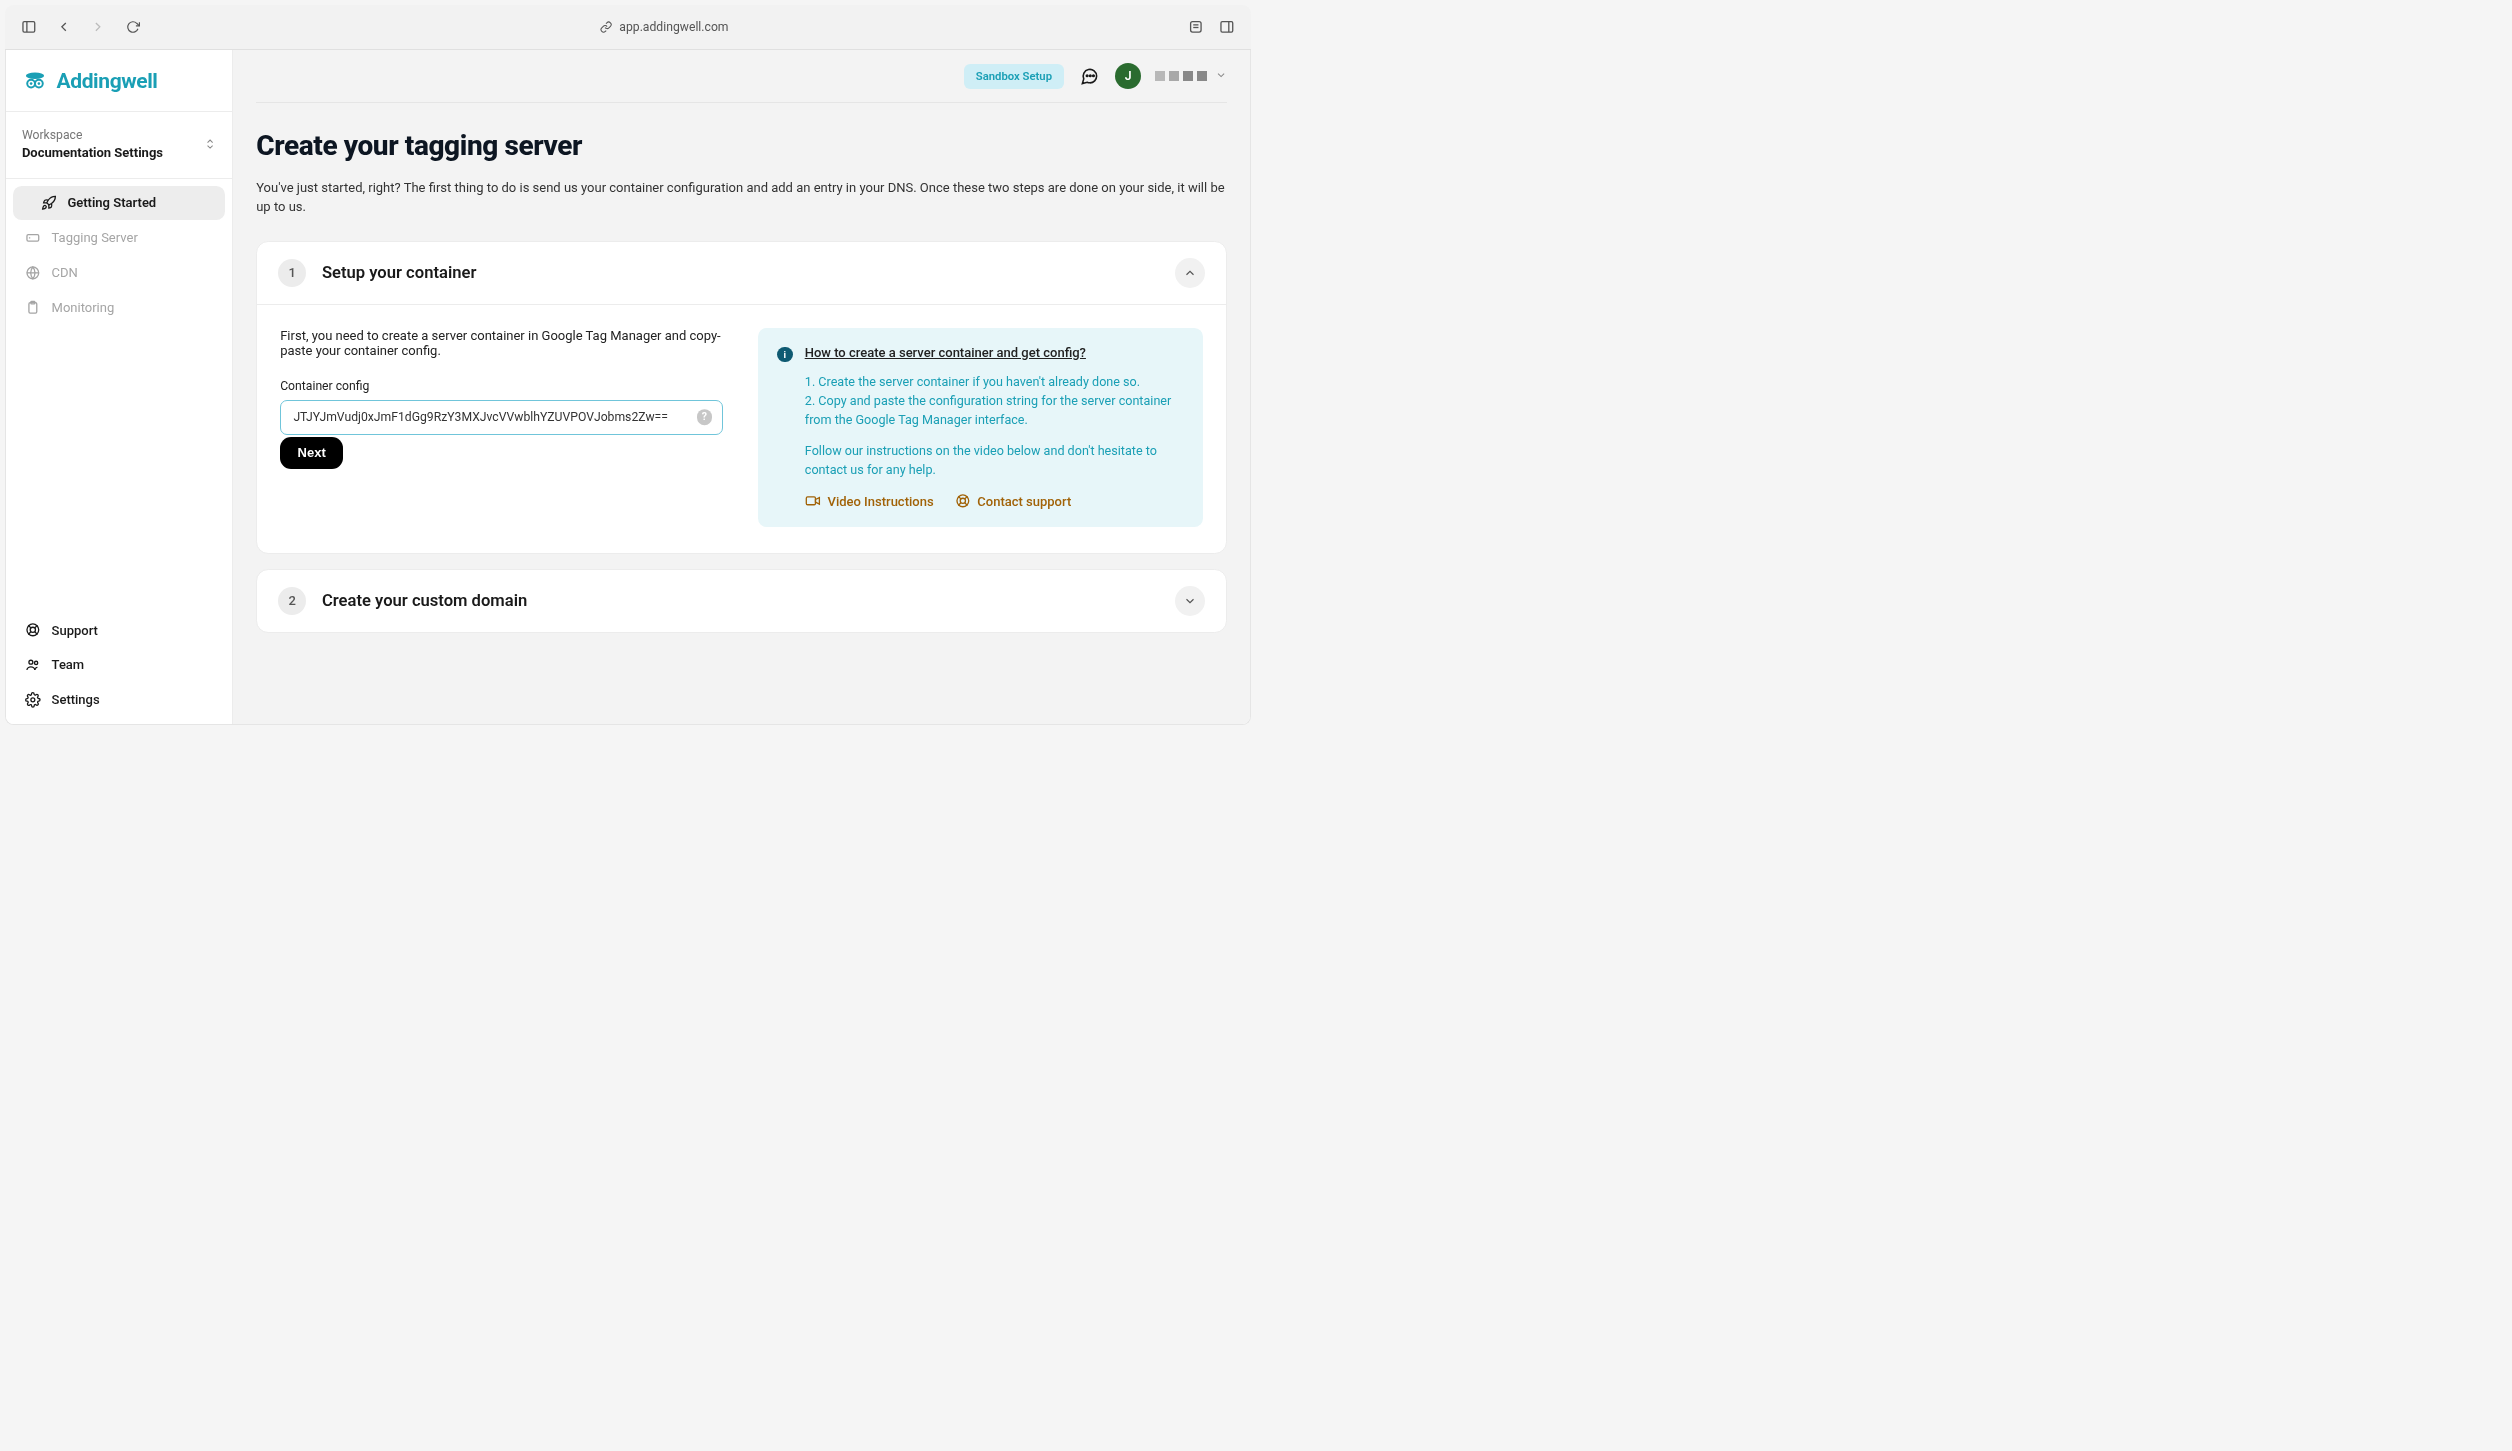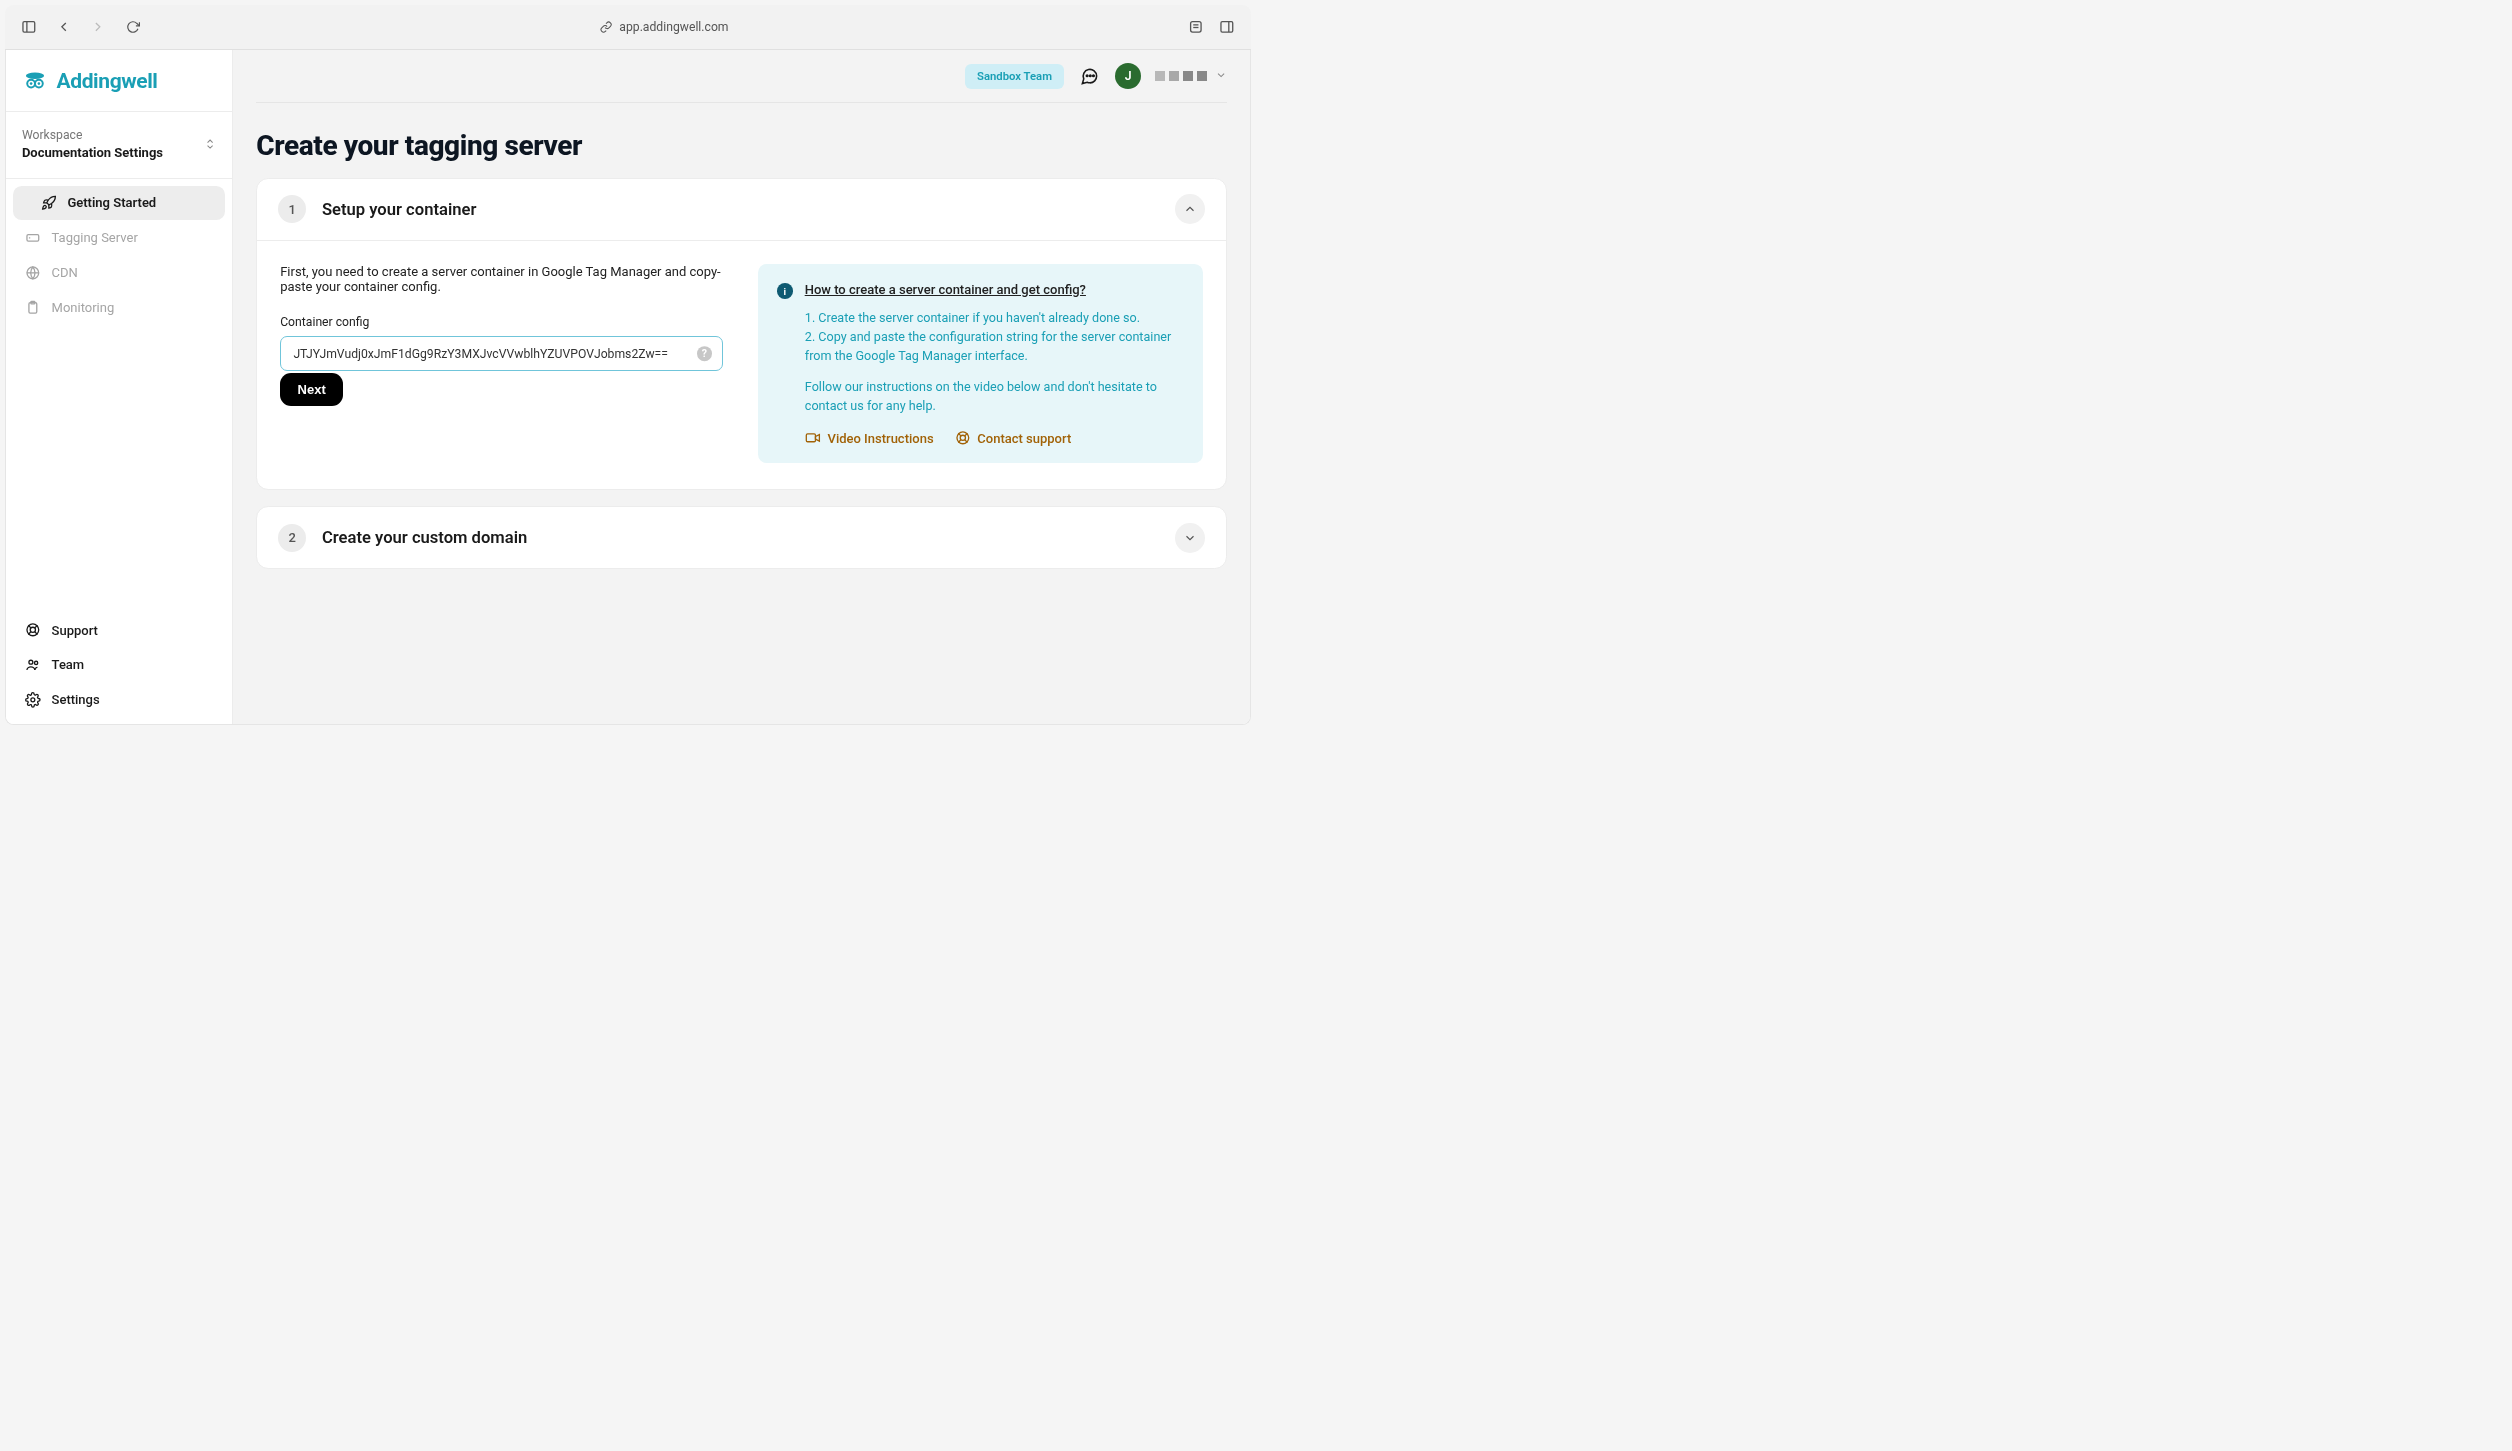--- a/index.html
+++ b/index.html
@@ -229,21 +229,21 @@
               <path d="M19.4 15a1.65 1.65 0 0 0 .33 1.82l.06.06a2 2 0 1 1-2.83 2.83l-.06-.06a1.65 1.65 0 0 0-1.82-.33 1.65 1.65 0 0 0-1 1.51V21a2 2 0 1 1-4 0v-.09a1.65 1.65 0 0 0-1-1.51 1.65 1.65 0 0 0-1.82.33l-.06.06a2 2 0 1 1-2.83-2.83l.06-.06a1.65 1.65 0 0 0 .33-1.82 1.65 1.65 0 0 0-1.51-1H3a2 2 0 1 1 0-4h.09a1.65 1.65 0 0 0 1.51-1 1.65 1.65 0 0 0-.33-1.82l-.06-.06a2 2 0 1 1 2.83-2.83l.06.06a1.65 1.65 0 0 0 1.82.33h0a1.65 1.65 0 0 0 1-1.51V3a2 2 0 1 1 4 0v.09a1.65 1.65 0 0 0 1 1.51h0a1.65 1.65 0 0 0 1.82-.33l.06-.06a2 2 0 1 1 2.83 2.83l-.06.06a1.65 1.65 0 0 0-.33 1.82v0a1.65 1.65 0 0 0 1.51 1H21a2 2 0 1 1 0 4h-.09a1.65 1.65 0 0 0-1.51 1z"></path>
             </svg>
         </span>
         <span>Settings</span>
       </div>
     </div>
   </aside>
 
   <main class="main">
     <div class="topbar">
-      <span class="plan-badge">Sandbox Team</span>
+      <span class="plan-badge">Sandbox Setup</span>
       <span class="chat-icon">
         <svg viewBox="0 0 24 24" width="23" height="19" fill="none" stroke="currentColor" stroke-width="2">
             <path d="M21 11.5a8.38 8.38 0 0 1-8.5 8.5 8.5 8.5 0 0 1-3.5-.74L3 21l1.74-6A8.5 8.5 0 1 1 21 11.5z"></path>
             <circle cx="9" cy="11" r="1" fill="currentColor"></circle>
             <circle cx="13" cy="11" r="1" fill="currentColor"></circle>
             <circle cx="17" cy="11" r="1" fill="currentColor"></circle>
           </svg>
       </span>
       <span class="avatar">J</span>
       <div class="blur-blocks">
@@ -255,20 +255,21 @@
           <svg viewBox="0 0 24 24" width="12.2" height="12.2" fill="none" stroke="currentColor" stroke-width="2">
               <polyline points="6 9 12 15 18 9"></polyline>
             </svg>
         </span>
       </div>
     </div>
     <div class="divider"></div>
 
     <div class="content">
       <h1 class="page-title">Create your tagging server</h1>
+      <p class="page-desc">You've just started, right? The first thing to do is send us your container configuration and add an entry in your DNS. Once these two steps are done on your side, it will be up to us.</p>
 
       <section class="card">
         <div class="card-header">
           <span class="step-num">1</span>
           <span class="step-title">Setup your container</span>
           <span class="expand-btn">
             <svg viewBox="0 0 24 24" width="14" height="14" fill="none" stroke="currentColor" stroke-width="2">
                 <polyline points="18 15 12 9 6 15"></polyline>
               </svg>
           </span>

